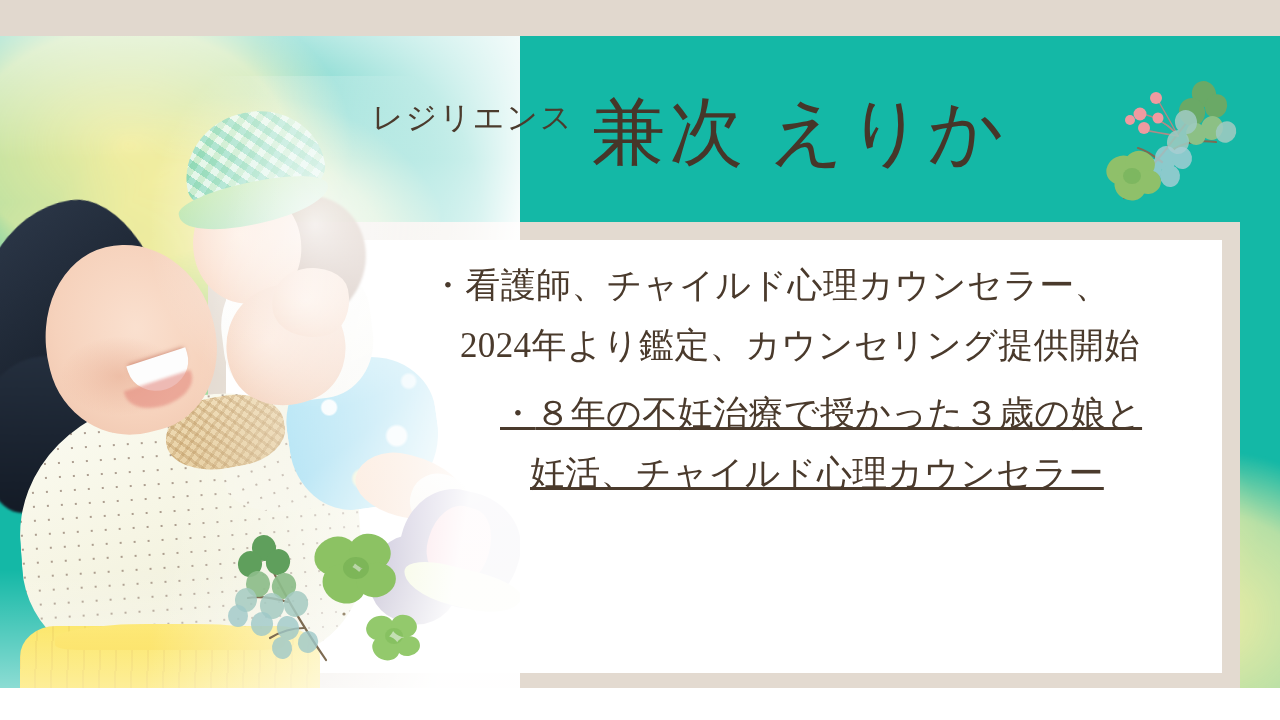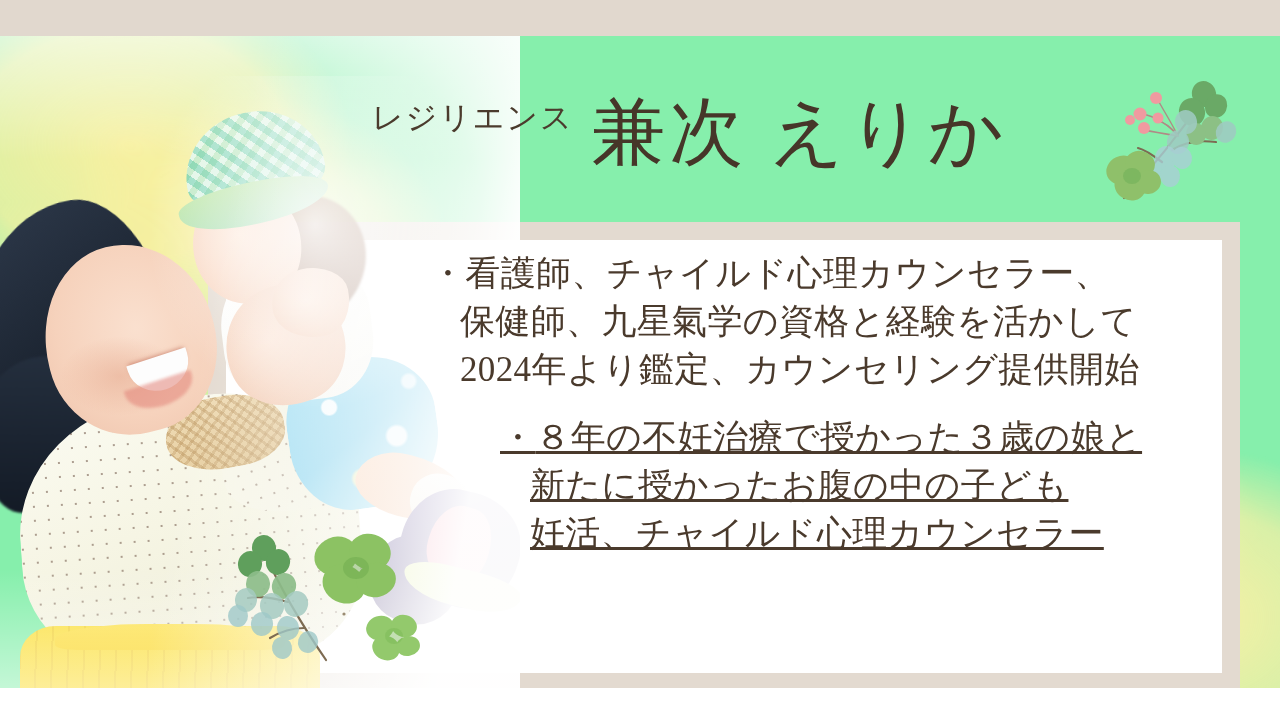--- a/index.html
+++ b/index.html
@@ -8,21 +8,21 @@
     background: #ffffff;
   }
   body {
     font-family: "Liberation Serif", "DejaVu Serif", serif;
   }
   #canvas {
     position: relative;
     width: 1280px;
     height: 688px;
     overflow: hidden;
-    background: #86efac;
+    background: #14b8a6;
   }
 
   
   .band-top {
     position: absolute;
     left: 0; top: 0;
     width: 1280px; height: 36px;
     background: #e1d8ce;
   }
 
@@ -346,20 +346,21 @@
     width: 800px;
     color: #4a3a2c;
     font-family: "Liberation Serif", "DejaVu Serif", serif;
   }
   .bullet-block { margin-bottom: 20px; }
   .bullet-line {
     font-size: 35px;
     line-height: 1.37;
     letter-spacing: .01em;
     white-space: nowrap;
+    margin-top: 12px;
   }
   .bullet-block--second .bullet-line:first-child { text-indent: 0; }
   .bullet-block--second { margin-left: 70px; text-decoration: underline; }
   .bl-indent { padding-left: 30px; }
 </style>
 </head>
 <body>
 
 <div id="canvas">
 
@@ -511,27 +512,25 @@
       <circle cx="116" cy="106" r="1.6" fill="#9a8b72"></circle>
     </svg>
   </div>
 
   <div class="bullets">
 
     <div class="bullet-block">
       <div class="bullet-line">
         <span>・</span><span>看護師、チャイルド心理カウンセラー、</span>
       </div>
-      <div class="bullet-line bl-indent">保健師、九星氣学の資格と経験を活かして</div>
       <div class="bullet-line bl-indent">2024年より鑑定、カウンセリング提供開始</div>
     </div>
 
     <div class="bullet-block bullet-block--second">
       <div class="bullet-line">
         <span>・</span><span>８年の不妊治療で授かった３歳の娘と</span>
       </div>
-      <div class="bullet-line bl-indent">新たに授かったお腹の中の子ども</div>
       <div class="bullet-line bl-indent">妊活、チャイルド心理カウンセラー</div>
     </div>
 
   </div>
 
 </div>
 
 </body></html>

